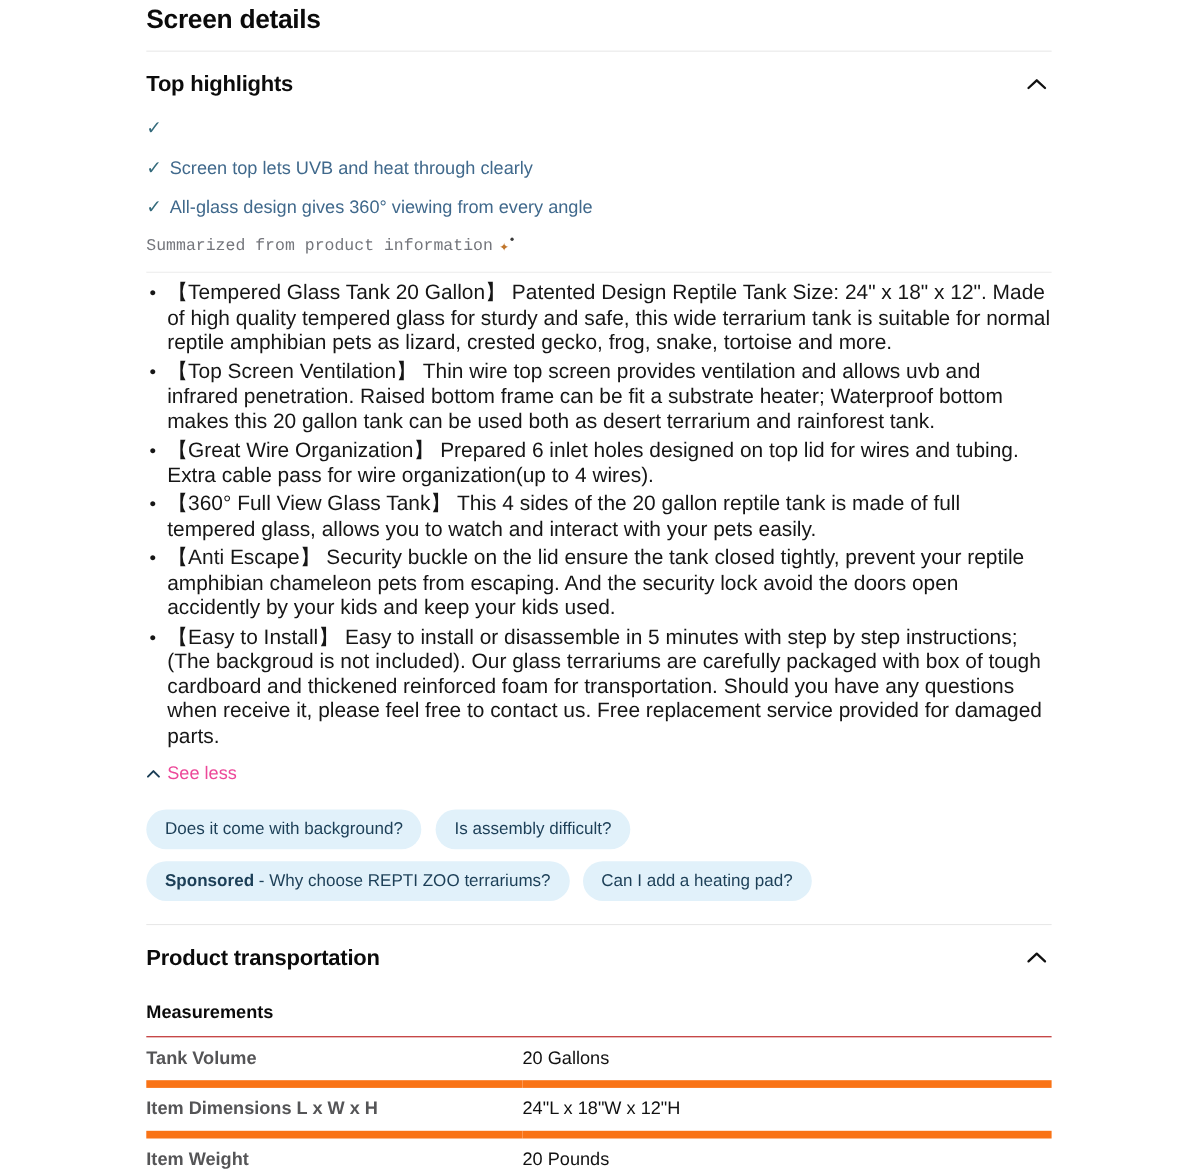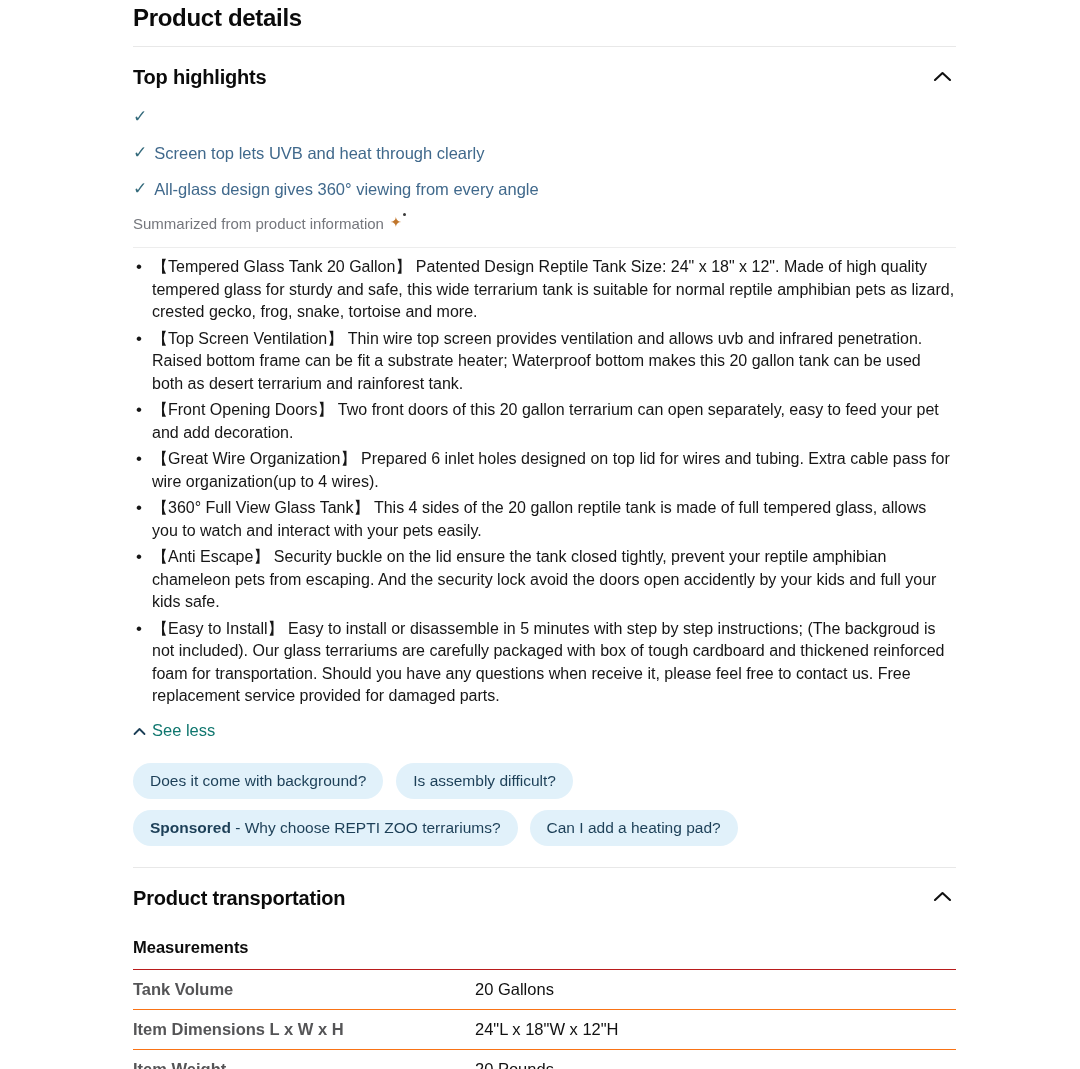--- a/index.html
+++ b/index.html
@@ -55,21 +55,21 @@
   .check-icon {
     color: #356b7c;
     font-size: 17px;
     margin-right: 7px;
     line-height: 20px;
   }
   .summary-note {
     margin-top: 3px;
     font-size: 15px;
     color: #74767c;
-    display: flex; align-items: flex-start;
+    display: flex; align-items: flex-end; font-family: Liberation Mono, monospace;
   }
   .sparkle {
     position: relative;
     color: #c0762c;
     font-size: 14px;
     margin-left: 6px;
     line-height: 14px;
   }
   .sparkle .sparkle-dot {
     position: absolute;
@@ -77,39 +77,39 @@
     width: 3px; height: 3px;
     border-radius: 50%;
     background: #3a3a3a;
   }
 
   
   .bullet-list { list-style: none; margin-top: 8px; }
   .bullet-list li {
     position: relative;
     padding-left: 19px;
-    font-size: 16px;
+    font-size: 19px;
     line-height: 22.5px;
     color: #161616;
     margin-bottom: 4px;
   }
   .bullet-list li::before {
     content: "\2022";
     position: absolute;
     left: 3px; top: 0;
     font-size: 17px;
     color: #161616;
   }
 
   
   .see-less {
     margin-top: 9px;
     display: inline-flex; align-items: center;
     font-size: 16.5px;
-    color: #0f766e;
+    color: #ec4899;
     cursor: pointer;
     background: none; border: none;
     font-family: inherit;
   }
   .see-less svg { margin-right: 6px; }
 
   
   .chip-row { display: flex; gap: 13px; }
   .chip-row-1 { margin-top: 23px; }
   .chip-row-2 { margin-top: 11px; gap: 12px; }
@@ -130,42 +130,42 @@
   
   .group-title {
     margin-top: 27px;
     font-size: 16.5px;
     font-weight: 800;
     color: #0b0b0b;
     padding-bottom: 12px;
     border-bottom: 1px solid #b91c1c;
   }
   .spec-table { width: 100%; border-collapse: collapse; }
-  .spec-row { border-bottom: 1px solid #f97316; }
+  .spec-row { border-bottom: 7px solid #f97316; }
   .spec-row:last-child { border-bottom: none; }
   .spec-label, .spec-value {
     padding: 10px 0;
     height: 39px;
     vertical-align: middle;
     font-size: 16.5px;
     text-align: left;
   }
   .spec-label {
     width: 342px;
     font-weight: 700;
     color: #555557;
   }
   .spec-value { color: #111; font-weight: 400; }
 </style>
 </head>
 <body>
 
 <div class="container">
 
-  <h1 class="page-title">Product details</h1>
+  <h1 class="page-title">Screen details</h1>
 
   <hr class="divider div-1">
 
   
   <div class="section-header">
     <div class="section-title">Top highlights</div>
     <button class="chevron-btn" aria-label="collapse">
       <span>
         <svg width="19" height="11" viewBox="0 0 19 11">
             <polyline points="2,9 9.5,2 17,9" fill="none" stroke="#111" stroke-width="2.1" stroke-linecap="round" stroke-linejoin="round"></polyline>
@@ -191,24 +191,23 @@
   <div class="summary-note">
     <span>Summarized from product information</span>
     <span class="sparkle"><span>✦</span><span class="sparkle-dot"></span></span>
   </div>
 
   <hr class="divider light div-2">
 
   <ul class="bullet-list">
     <li>【Tempered Glass Tank 20 Gallon】 Patented Design Reptile Tank Size: 24" x 18" x 12". Made of high quality tempered glass for sturdy and safe, this wide terrarium tank is suitable for normal reptile amphibian pets as lizard, crested gecko, frog, snake, tortoise and more.</li>
     <li>【Top Screen Ventilation】 Thin wire top screen provides ventilation and allows uvb and infrared penetration. Raised bottom frame can be fit a substrate heater; Waterproof bottom makes this 20 gallon tank can be used both as desert terrarium and rainforest tank.</li>
-    <li>【Front Opening Doors】 Two front doors of this 20 gallon terrarium can open separately, easy to feed your pet and add decoration.</li>
     <li>【Great Wire Organization】 Prepared 6 inlet holes designed on top lid for wires and tubing. Extra cable pass for wire organization(up to 4 wires).</li>
     <li>【360° Full View Glass Tank】 This 4 sides of the 20 gallon reptile tank is made of full tempered glass, allows you to watch and interact with your pets easily.</li>
-    <li>【Anti Escape】 Security buckle on the lid ensure the tank closed tightly, prevent your reptile amphibian chameleon pets from escaping. And the security lock avoid the doors open accidently by your kids and full your kids safe.</li>
+    <li>【Anti Escape】 Security buckle on the lid ensure the tank closed tightly, prevent your reptile amphibian chameleon pets from escaping. And the security lock avoid the doors open accidently by your kids and keep your kids used.</li>
     <li>【Easy to Install】 Easy to install or disassemble in 5 minutes with step by step instructions; (The backgroud is not included). Our glass terrariums are carefully packaged with box of tough cardboard and thickened reinforced foam for transportation. Should you have any questions when receive it, please feel free to contact us. Free replacement service provided for damaged parts.</li>
   </ul>
 
   <button class="see-less">
     <span>
       <svg width="13" height="9" viewBox="0 0 13 9">
           <polyline points="1.5,7 6.5,2 11.5,7" fill="none" stroke="#1c3f57" stroke-width="1.8" stroke-linecap="round" stroke-linejoin="round"></polyline>
         </svg>
     </span>
     <span>See less</span>

